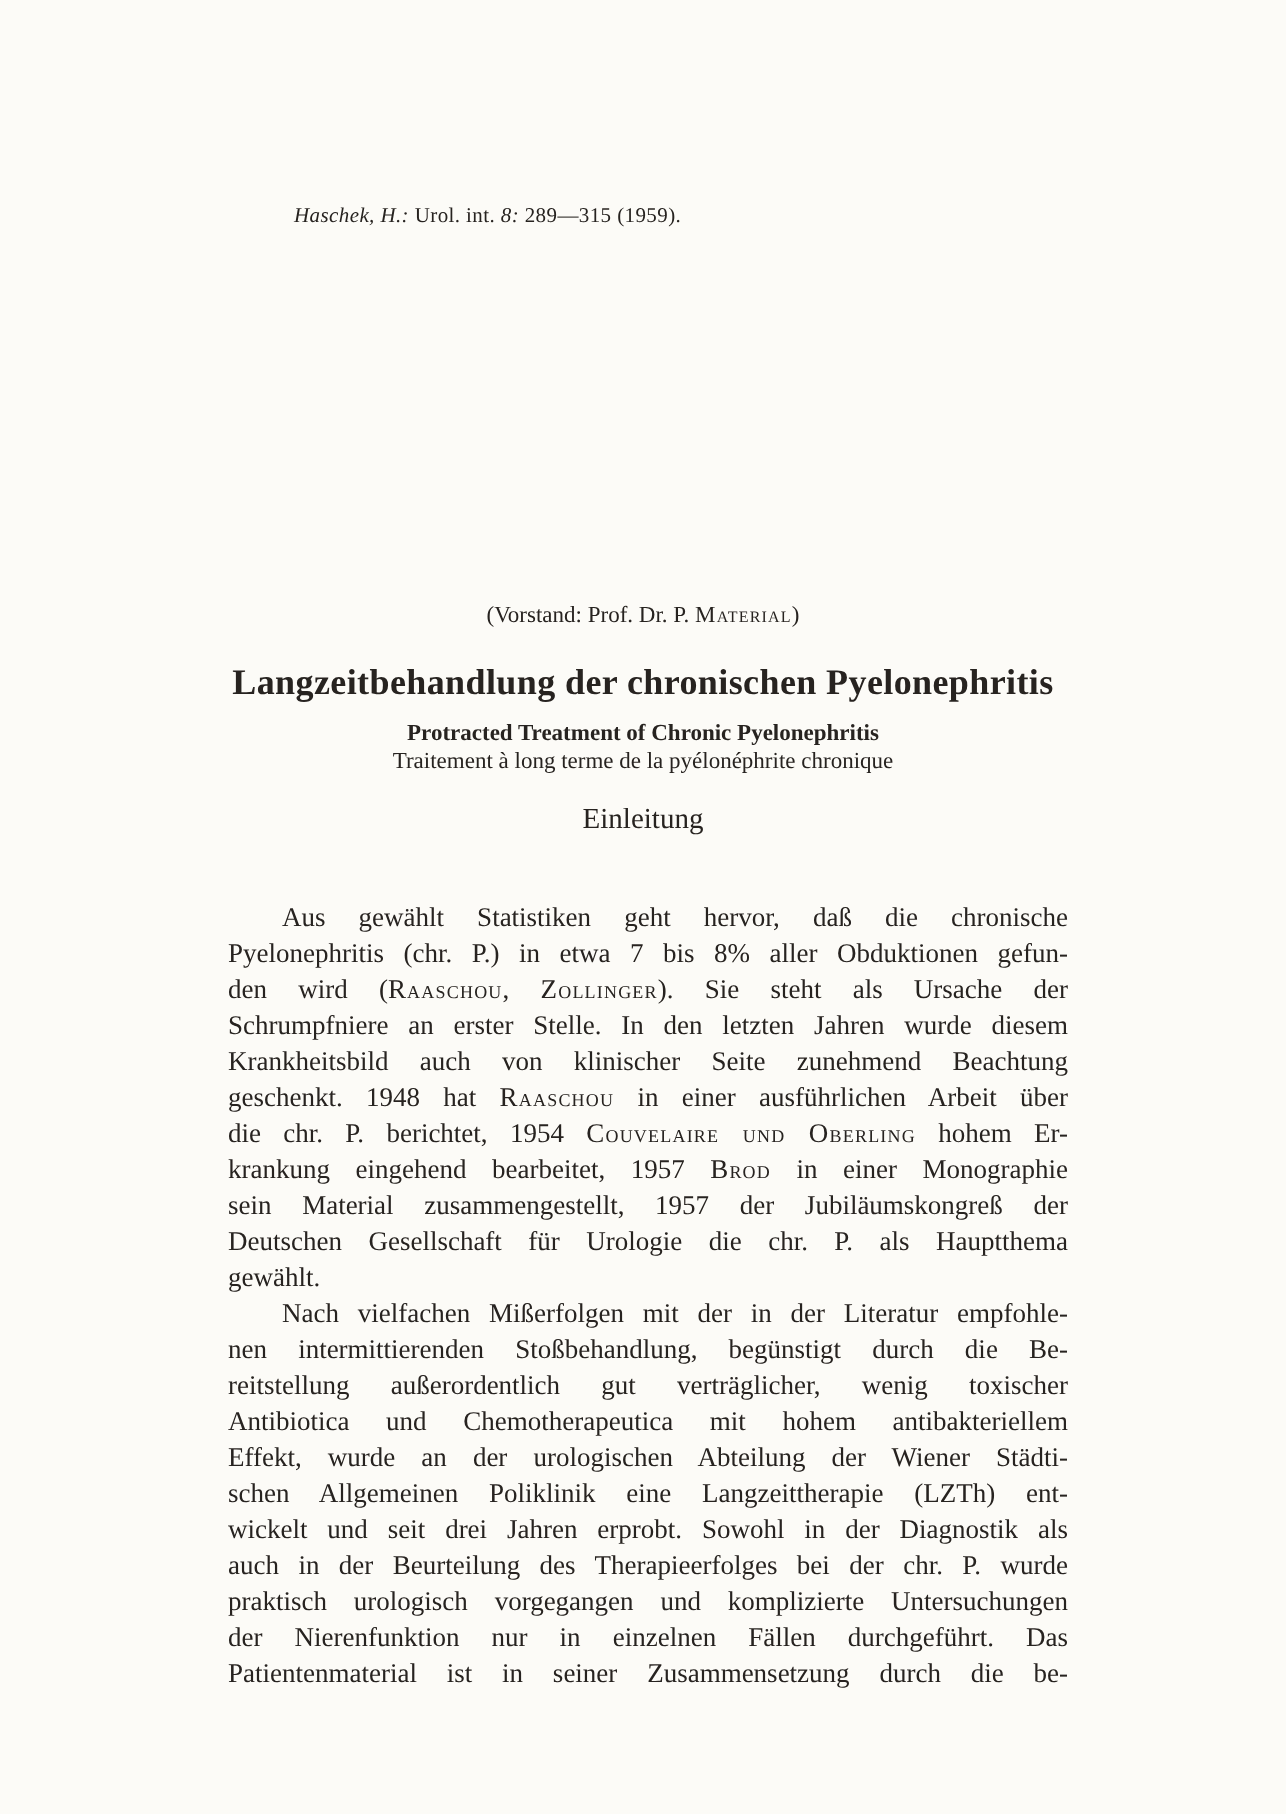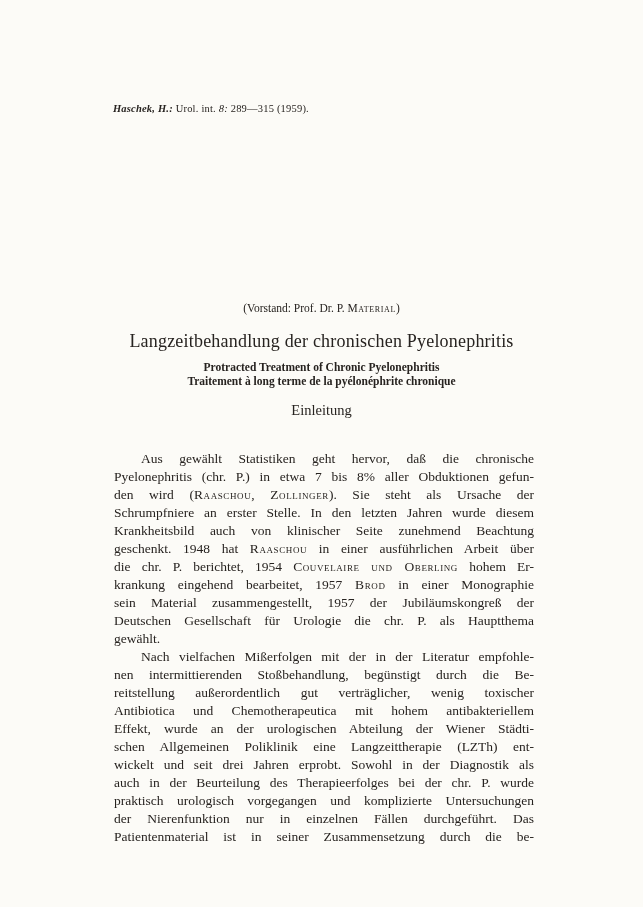--- a/index.html
+++ b/index.html
@@ -14,33 +14,33 @@
     position: relative;
     width: 643px; height: 907px;
   }
   .citation {
     position: absolute;
     left: 113px; top: 103px;
     font-size: 10.5px;
     letter-spacing: 0.2px;
     white-space: nowrap;
   }
-  .citation .bi { font-style: italic; font-weight: bold; }
+  .citation .bi { font-style: italic; font-weight: normal; margin-left: 34px; }
   .citation .i  { font-style: italic; }
   .centered {
     position: absolute;
     left: 0; width: 643px;
     text-align: center;
     white-space: nowrap;
   }
   .inst1 { top: 287px; font-size: 11.5px; }
   .inst2 { top: 302px; font-size: 11.5px; }
-  .title { top: 331px; font-size: 18px; font-weight: normal; letter-spacing: 0.2px; }
+  .title { top: 331px; font-size: 18px; font-weight: bold; letter-spacing: 0.2px; }
   .sub-en { top: 361px; font-size: 11.5px; font-weight: bold; }
-  .sub-fr { top: 375px; font-size: 11.5px; font-weight: bold; }
+  .sub-fr { top: 375px; font-size: 11.5px; font-weight: normal; }
   .author { top: 397px; font-size: 13px; letter-spacing: 1px; }
   .section { top: 402px; font-size: 14.5px; }
   .sc { font-variant: small-caps; letter-spacing: 0.6px; }
   .body-text {
     position: absolute;
     left: 114px; top: 450px;
     width: 420px;
     font-size: 13.5px;
     line-height: 18px;
   }

